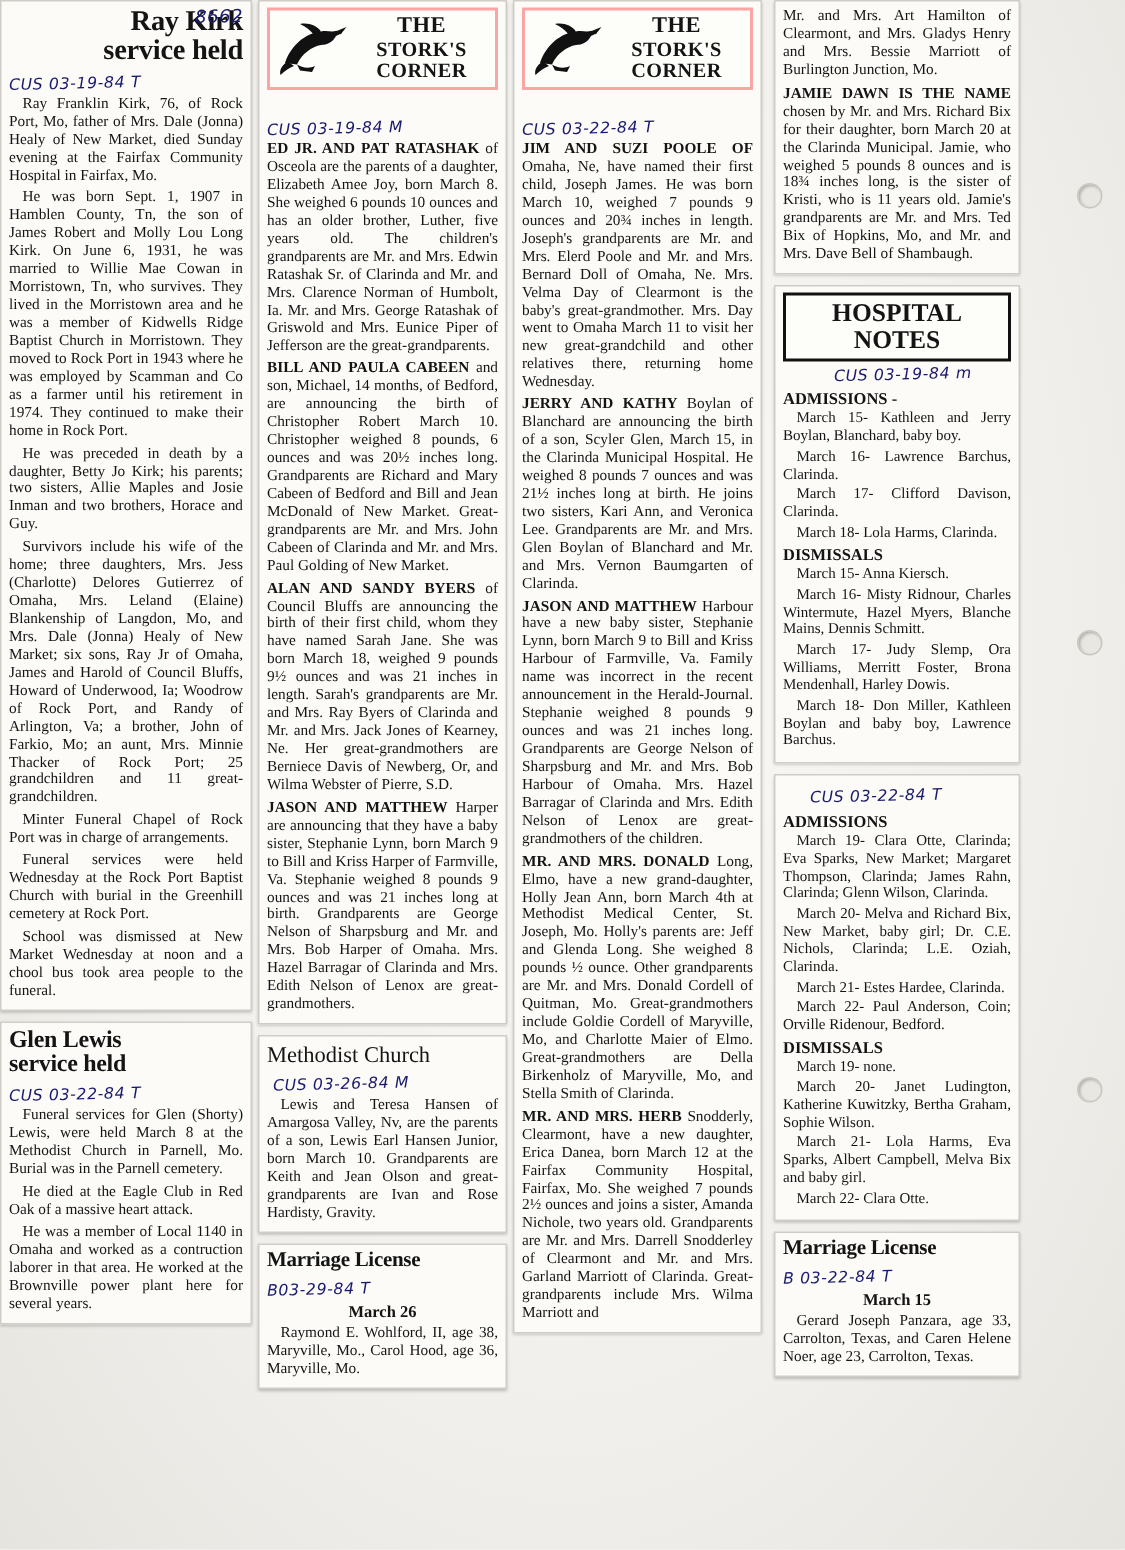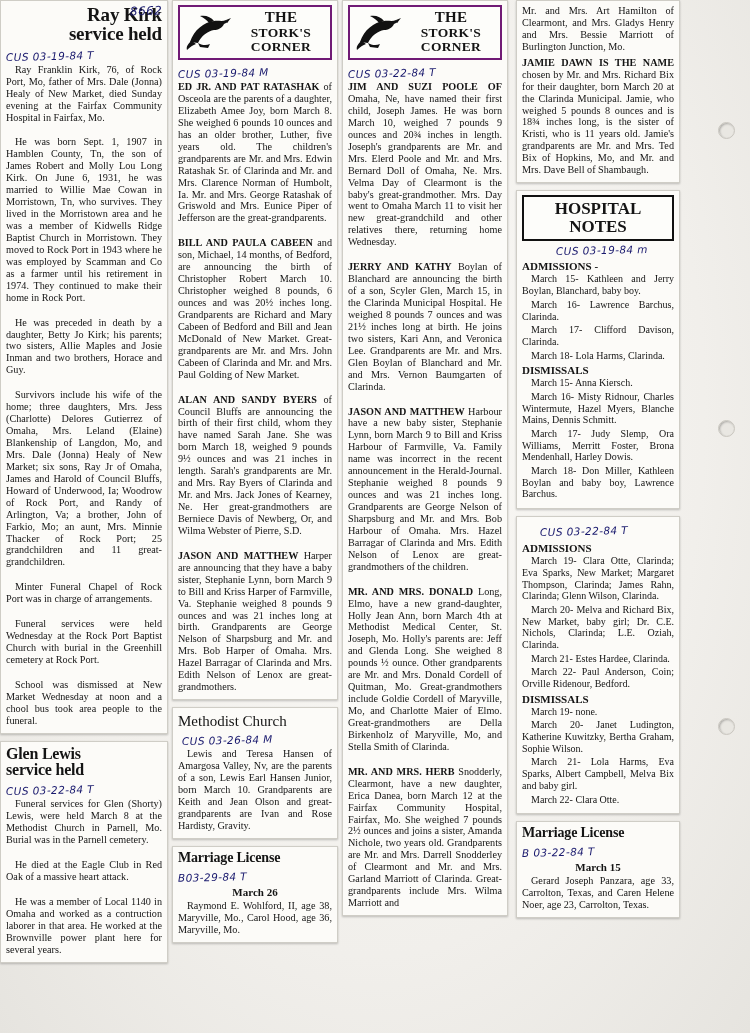--- a/index.html
+++ b/index.html
@@ -55,47 +55,47 @@
   .hl.md { font-size:14px; }
 
   p.body {
     margin:0 0 0 0;
     font-size:10.2px;
     line-height:1.17;
     text-align:justify;
     text-indent:9px;
     hyphens:auto;
   }
-  p.body + p.body { margin-top:13px; }
+  p.body + p.body { margin-top:3px; }
   p.body.noind { text-indent:0; }
   .nm { font-weight:bold; }
 
   
   .hand {
     font-family:"DejaVu Sans", sans-serif;
     color:#1a1a6e;
     font-style:italic;
     font-size:10.5px;
     letter-spacing:.4px;
     transform: rotate(-1.4deg);
     display:inline-block;
     margin:1px 0 2px 0;
     white-space:nowrap;
   }
   .hand.big { font-size:12px; }
 
   
   .stork {
-    border:2px solid #701a75;
+    border:2px solid #fca5a5;
     padding:3px 4px 4px 4px;
     display:flex;
     align-items:center;
     gap:4px;
     background:#fdfdfa;
-    margin-bottom:3px;
+    margin-bottom:16px;
   }
   .stork .txt {
     font-family:"Liberation Serif", serif;
     font-weight:bold;
     font-size:15px;
     line-height:1.05;
     text-align:center;
     flex:1;
     letter-spacing:.3px;
   }

